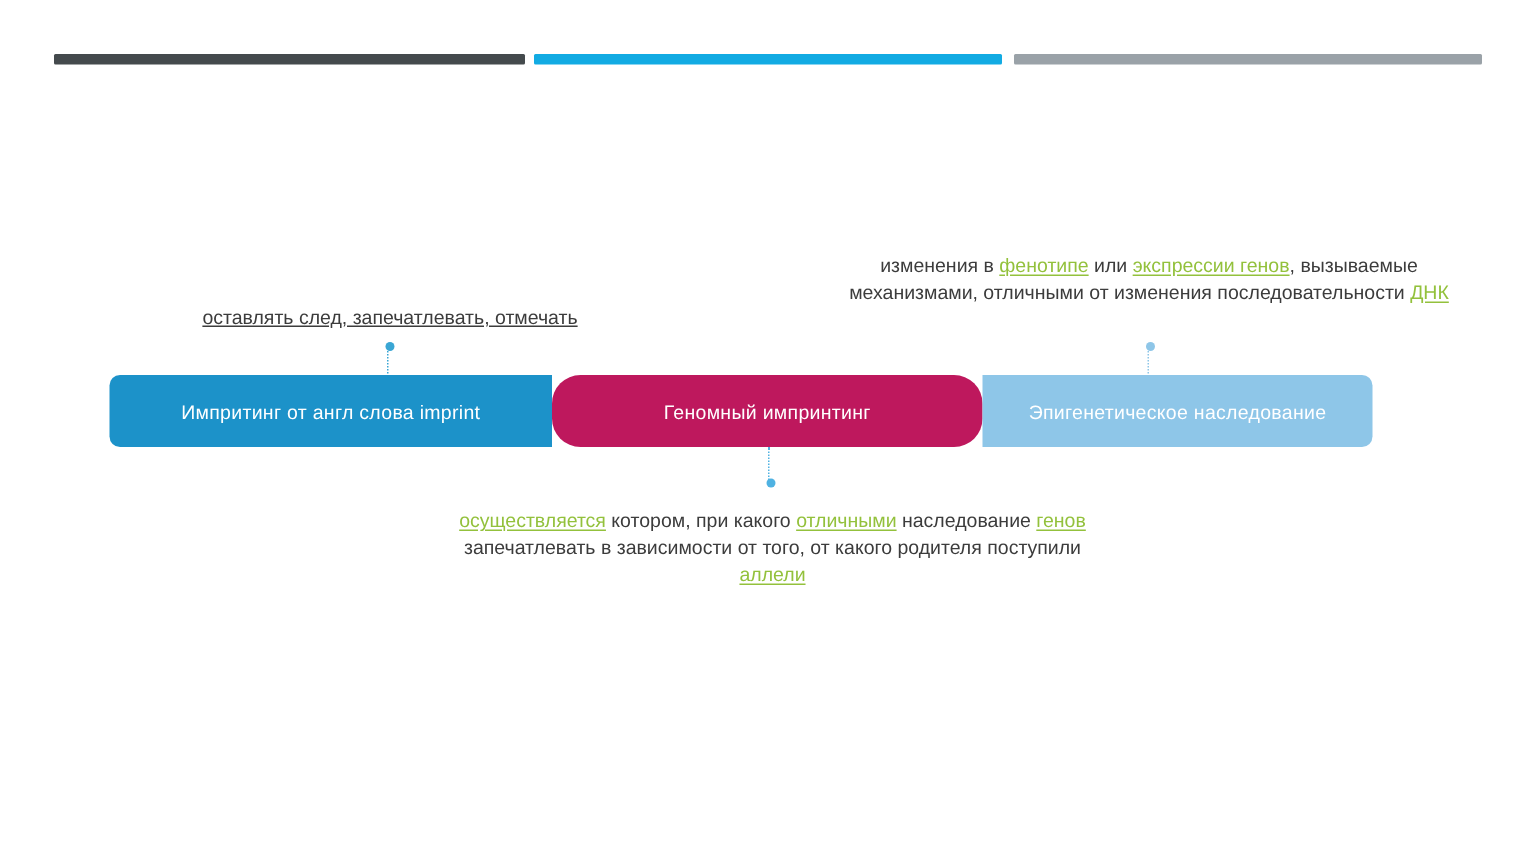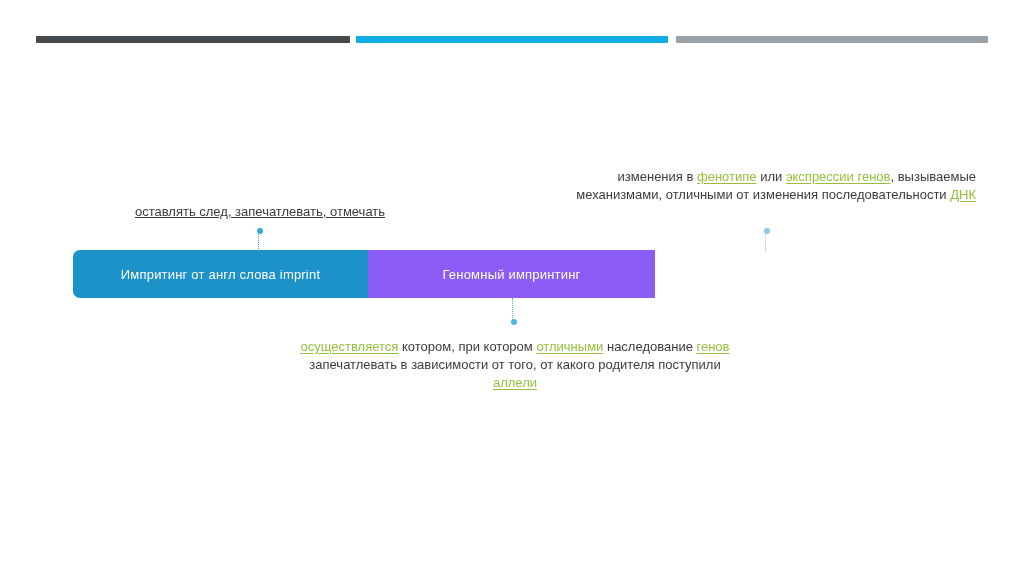--- a/index.html
+++ b/index.html
@@ -48,21 +48,22 @@
     box-sizing: border-box;
     padding: 0 10px;
   }
   .seg-1 {
     width: 295px;
     background: #1c92c9;
     border-radius: 7px 0 0 7px;
   }
   .seg-2 {
     width: 287px;
-    background: #8b5cf6;
+    background: #be185d;
+    border-radius: 19px;
   }
   .seg-3 {
     width: 260px;
     background: #8ec6e8;
     border-radius: 0 7px 7px 0;
   }
 
   
   .leader {
     position: absolute;
@@ -88,21 +89,21 @@
 
   
   .note {
     position: absolute;
     font-size: 13px;
     line-height: 18px;
     color: #3c3c3c;
     text-align: center;
   }
   .note-left   { left: 110px; top: 203px; width: 300px; text-decoration: underline; }
-  .note-right  { left: 556px; top: 168px; width: 420px; text-align: right; }
+  .note-right  { left: 556px; top: 168px; width: 420px; }
   .note-bottom { left: 300px; top: 338px; width: 430px; }
 
   .lnk {
     color: #93c13c;
     text-decoration: underline;
     text-underline-offset: 2px;
   }
 </style>
 </head>
 <body>
@@ -131,19 +132,22 @@
   <span class="knob"></span>
 </div>
 
 <div class="chain">
   <div class="seg seg-1">
     <span>Импритинг от англ слова imprint</span>
   </div>
   <div class="seg seg-2">
     <span>Геномный импринтинг</span>
   </div>
+  <div class="seg seg-3">
+    <span>Эпигенетическое наследование</span>
+  </div>
 </div>
 
 <div class="note note-bottom">
   <span class="lnk">осуществляется</span><span> котором, при</span>
-  <span>котором </span><span class="lnk">отличными</span><span> наследование </span><span class="lnk">генов</span><span> запечатлевать в</span>
+  <span>какого </span><span class="lnk">отличными</span><span> наследование </span><span class="lnk">генов</span><span> запечатлевать в</span>
   <span>зависимости от того, от какого родителя поступили </span><span class="lnk">аллели</span>
 </div>
 
 </body></html>

